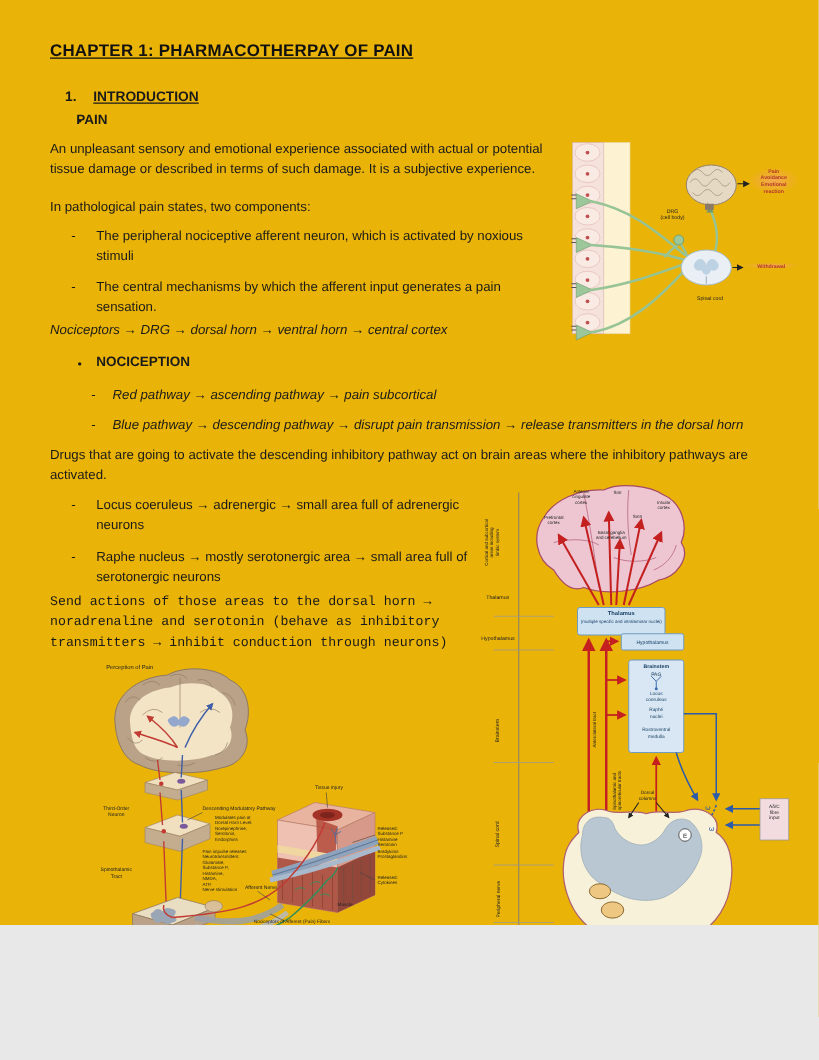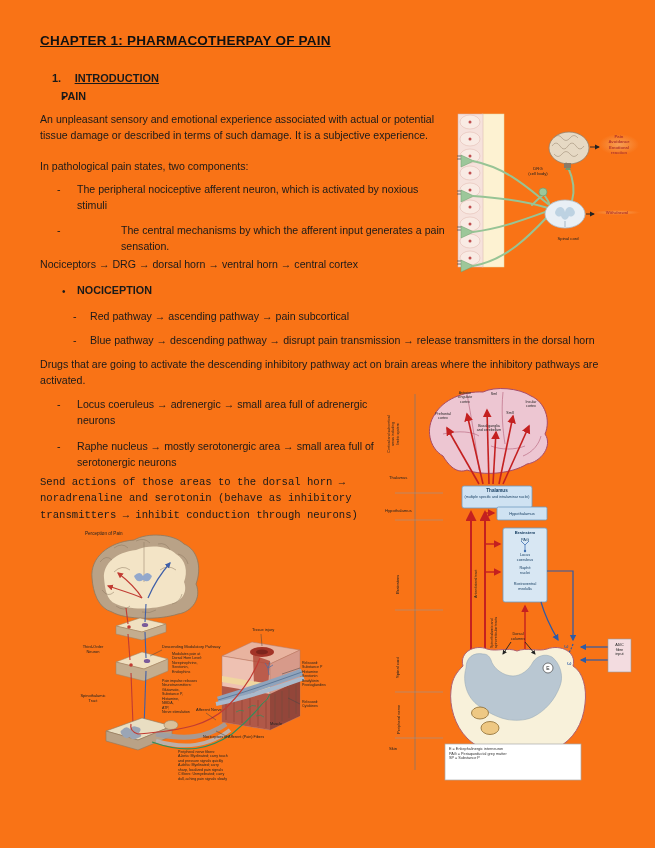--- a/index.html
+++ b/index.html
@@ -1,25 +1,25 @@
 <!DOCTYPE html>
 <html><head>
 <meta charset="utf-8">
 <style>
   html,body{margin:0;padding:0;background:#e8e8e8;}
-  .page{position:relative;width:655px;height:848px;background:#f97316;margin:0 auto;
+  .page{position:relative;width:655px;height:740px;background:#eab308;margin:0 auto;
         font-family:"Liberation Sans",sans-serif;color:#1a1a1a;overflow:hidden;}
   .abs{position:absolute;}
   .title{font-size:13.5px;font-weight:700;text-decoration:underline;letter-spacing:.2px;color:#111;}
   .h2num{font-size:11px;font-weight:700;}
   .h2txt{font-size:11px;font-weight:700;text-decoration:underline;}
   .body{font-size:10.6px;line-height:16.4px;}
   .boldlbl{font-size:10.8px;font-weight:700;}
   .dot{font-size:10px;}
-  .nowrap{white-space:nowrap;}
+  .nowrap{white-space:nowrap;font-style:italic;}
   .fig{position:absolute;}
   .fig svg{position:absolute;left:0;top:0;}
   .lbl{position:absolute;color:#222;line-height:1.25;white-space:pre-line;}
   .c{text-align:center;}
   .t42{font-size:4.2px;} .t40{font-size:4px;} .t38{font-size:3.8px;} .t36{font-size:3.6px;}
   .t46{font-size:4.6px;}
   .redlbl{color:#b2372a;font-weight:700;
           background:radial-gradient(closest-side,rgba(246,166,96,.85),rgba(246,166,96,0));}
   .rot{transform:rotate(-90deg);transform-origin:0 0;white-space:pre;}
   .rotml{transform:rotate(-90deg);transform-origin:0 0;white-space:pre-line;}
@@ -42,21 +42,21 @@
   <div class="abs boldlbl" style="left:61px;top:90px;">PAIN</div>
 
   <div class="abs body" style="left:40px;top:158px;width:420px;">In pathological pain states, two components:</div>
 
   <div class="abs body" style="left:40px;top:111px;width:416px;">An unpleasant sensory and emotional experience associated with actual or potential tissue damage or described in terms of such damage. It is a subjective experience.</div>
 
   <div class="abs body" style="left:57px;top:181px;">-</div>
   <div class="abs body" style="left:77px;top:181px;width:372px;">The peripheral nociceptive afferent neuron, which is activated by noxious stimuli</div>
 
   <div class="abs body" style="left:57px;top:222px;">-</div>
-  <div class="abs body" style="left:77px;top:222px;width:352px;margin-left:44px;">The central mechanisms by which the afferent input generates a pain sensation.</div>
+  <div class="abs body" style="left:77px;top:222px;width:352px;">The central mechanisms by which the afferent input generates a pain sensation.</div>
 
   <div class="abs body nowrap" style="left:40px;top:256px;">Nociceptors → DRG → dorsal horn → ventral horn → central cortex</div>
 
   <div class="abs dot" style="left:62px;top:286px;">•</div>
   <div class="abs boldlbl" style="left:77px;top:284px;">NOCICEPTION</div>
 
   <div class="abs body" style="left:73px;top:308px;">-</div>
   <div class="abs body nowrap" style="left:90px;top:308px;">Red pathway → ascending pathway → pain subcortical</div>
 
   <div class="abs body" style="left:73px;top:332px;">-</div>

